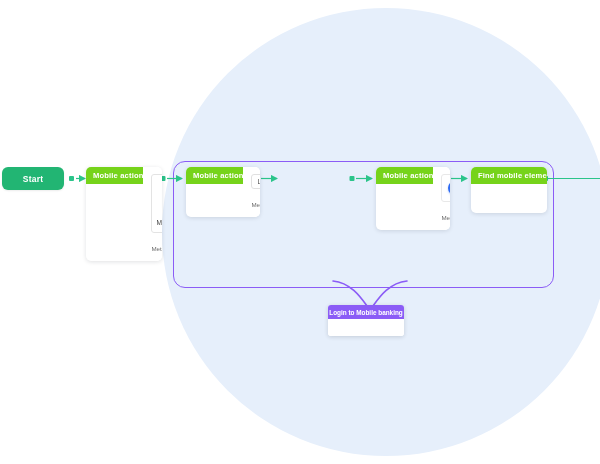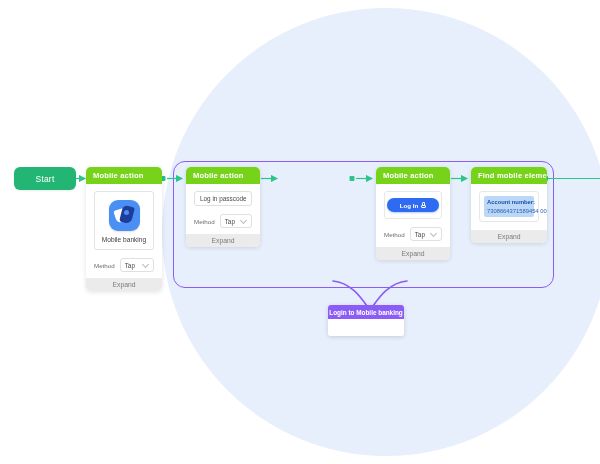--- a/index.html
+++ b/index.html
@@ -36,38 +36,38 @@
     width:74px;height:32px;
     overflow:visible;
   }
 
   
   .rail{position:absolute;left:0;top:0;width:600px;height:464px;overflow:visible;}
 
   
   .start-node{
     position:absolute;
-    left:14px;top:167px;
+    left:2px;top:167px;
     width:62px;height:23px;
     background:#22b573;
     border-radius:6px;
     display:flex;align-items:center;justify-content:center;
-    color:#ffffff;font-size:8.5px;font-weight:400;
+    color:#ffffff;font-size:8.5px;font-weight:700;
     letter-spacing:.2px;
     box-shadow:0 1px 2px rgba(0,0,0,.08);
   }
 
   
   .card{
     position:absolute;
     background:#ffffff;
     border-radius:5px;
     box-shadow:0 1px 4px rgba(17,24,39,.13);
     overflow:hidden;
-    display:flex;flex-direction:column;
+    display:flex;flex-direction:row;
   }
   .card-head{
     background:#76d31a;
     color:#ffffff;
     font-size:7.6px;
     font-weight:600;
     letter-spacing:.15px;
     height:17px;
     display:flex;align-items:center;
     padding-left:7px;

